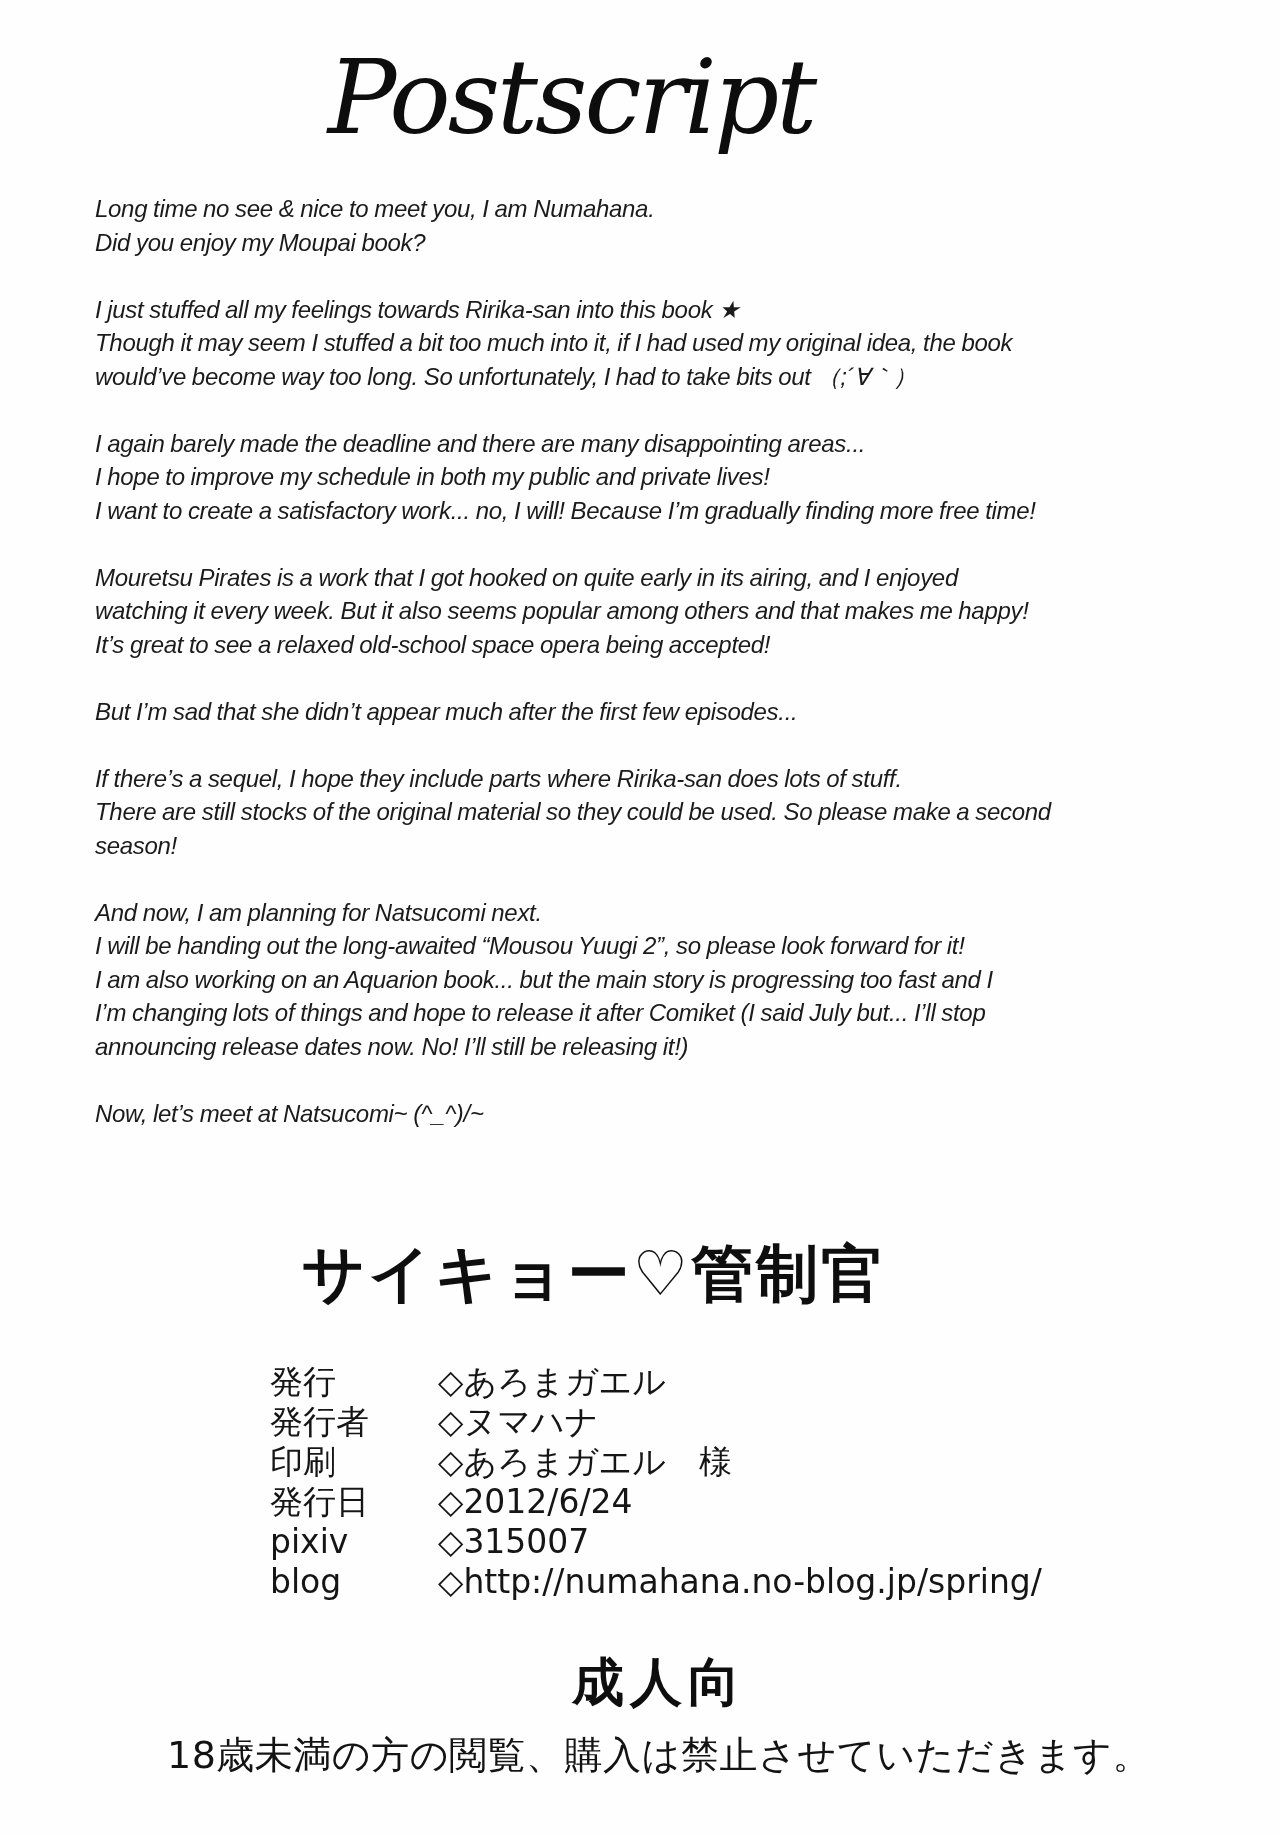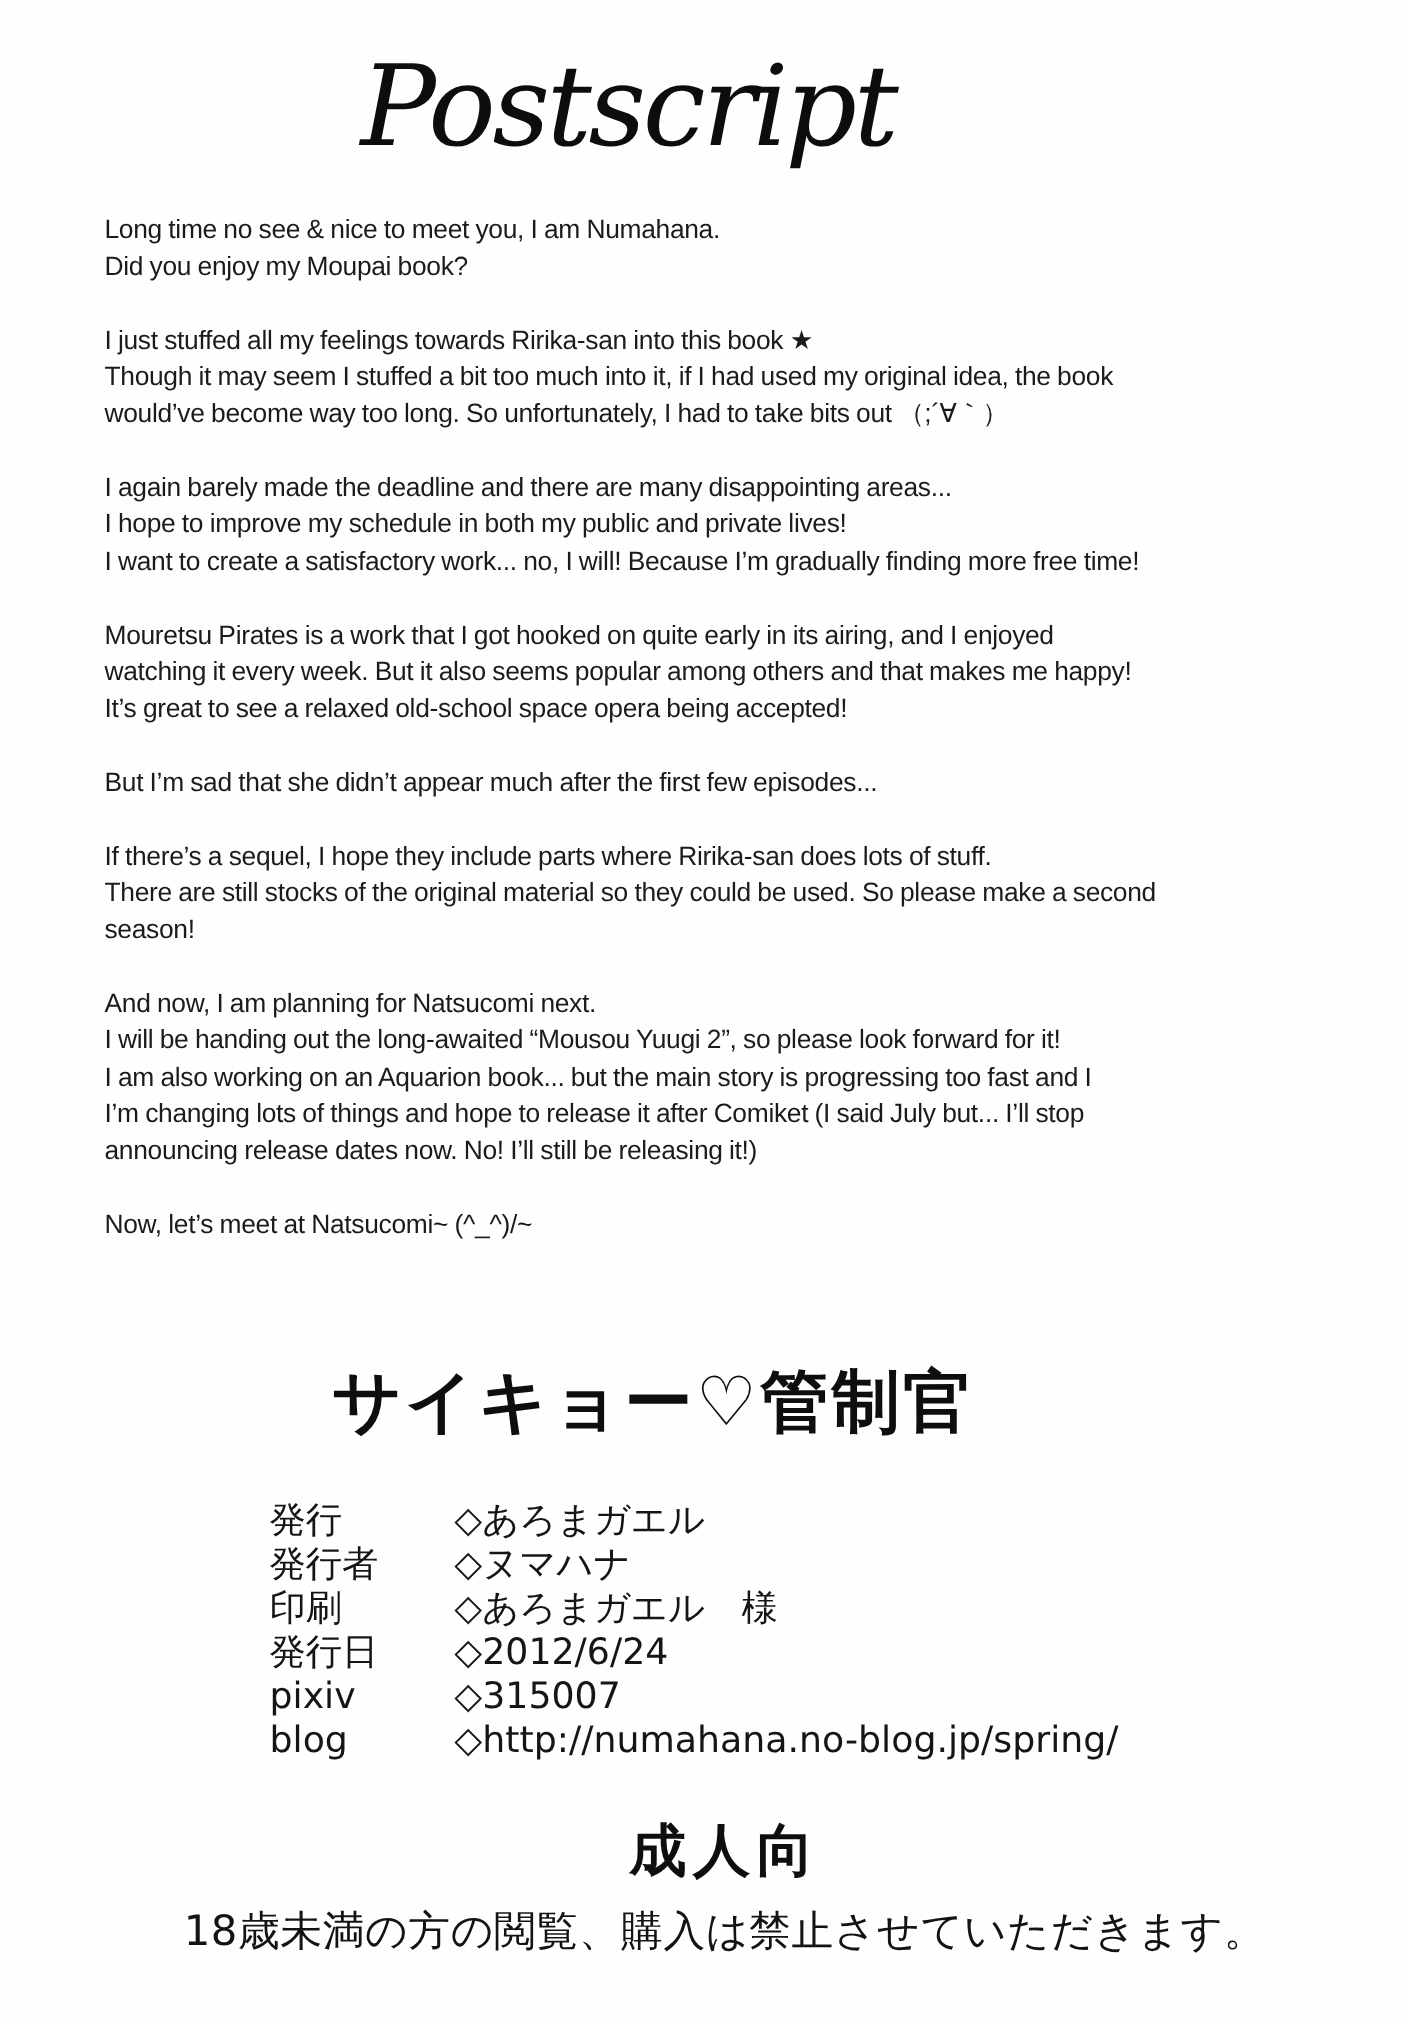--- a/index.html
+++ b/index.html
@@ -42,21 +42,21 @@
     left: 95px;
     right: 80px;
     font-size: 24px;
     line-height: 33.5px;
     letter-spacing: -0.3px;
     word-spacing: -0.5px;
     color: #1b1b1b;
   }
   .paragraph { margin: 0 0 33.5px 0; }
   .paragraph:last-child { margin-bottom: 17px; }
-  .line { white-space: nowrap; }
+  .line { white-space: nowrap; font-style: italic; }
 
   
   .jp-title {
     position: absolute;
     top: 1232px;
     left: 0;
     width: 100%;
     text-align: center;
     transform: translateX(-65px);
     font-family: "DejaVu Sans", sans-serif;
@@ -74,20 +74,21 @@
     left: 245px;
     font-family: "DejaVu Sans", sans-serif;
     font-size: 33px;
     color: #151515;
   }
   .colophon-row {
     display: flex;
     align-items: baseline;
     height: 40px;
     line-height: 40px;
+    margin-left: 25px;
   }
   .colophon-label {
     width: 168px;
     flex: 0 0 168px;
     white-space: nowrap;
   }
   .colophon-value { white-space: nowrap; }
 
   
   .rating {

